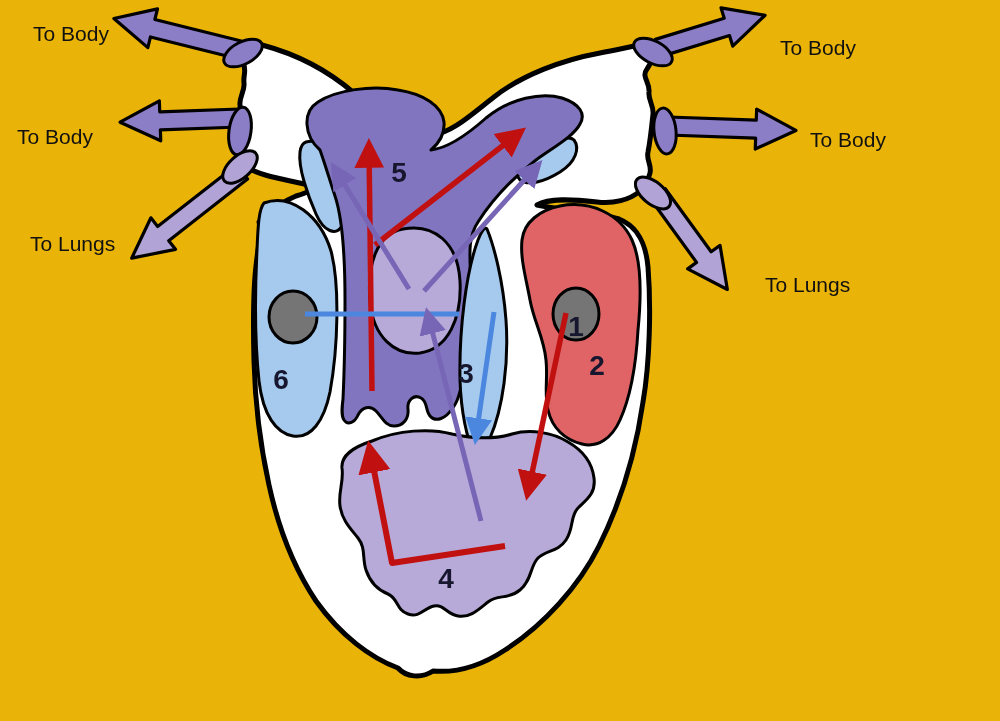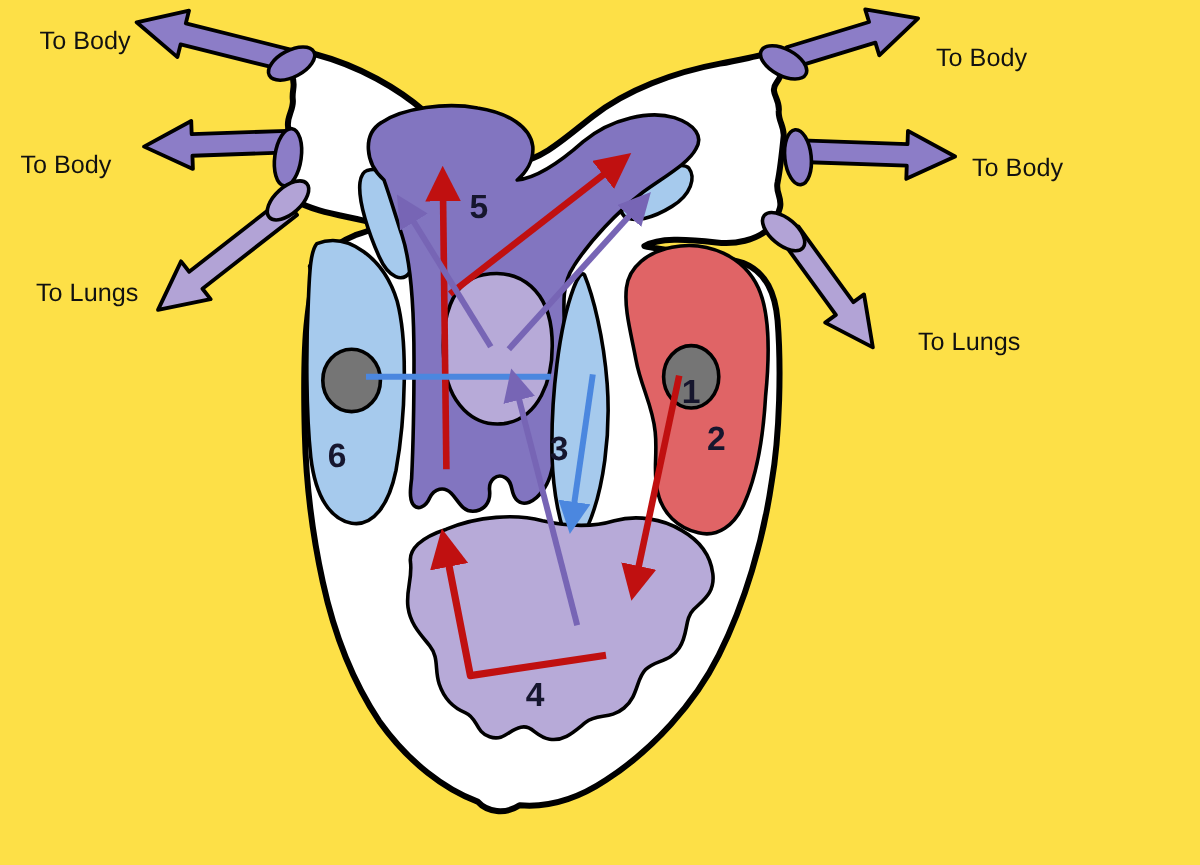--- a/index.html
+++ b/index.html
@@ -1,16 +1,16 @@
 <!DOCTYPE html>
 <html><head>
 <meta charset="utf-8">
 <style>
   html,body { margin:0; padding:0; background:#ffffff; }
-  .stage { position:relative; width:1000px; height:721px; background:#fde047; overflow:hidden;
+  .stage { position:relative; width:1000px; height:721px; background:#eab308; overflow:hidden;
            font-family:"Liberation Sans", sans-serif; }
   svg { display:block; }
   .outline   { fill:#ffffff; stroke:#000000; stroke-width:5; stroke-linejoin:round; }
   .shape     { stroke:#000000; stroke-width:3; stroke-linejoin:round; }
   .vessel    { stroke:#000000; stroke-width:3.2; stroke-linejoin:round; }
   .flow      { fill:none; stroke-linejoin:round; }
   text.label { font-size:21px; fill:#111111; }
   text.num   { font-size:28px; font-weight:bold; fill:#16162e; text-anchor:middle; }
 </style>
 </head>

